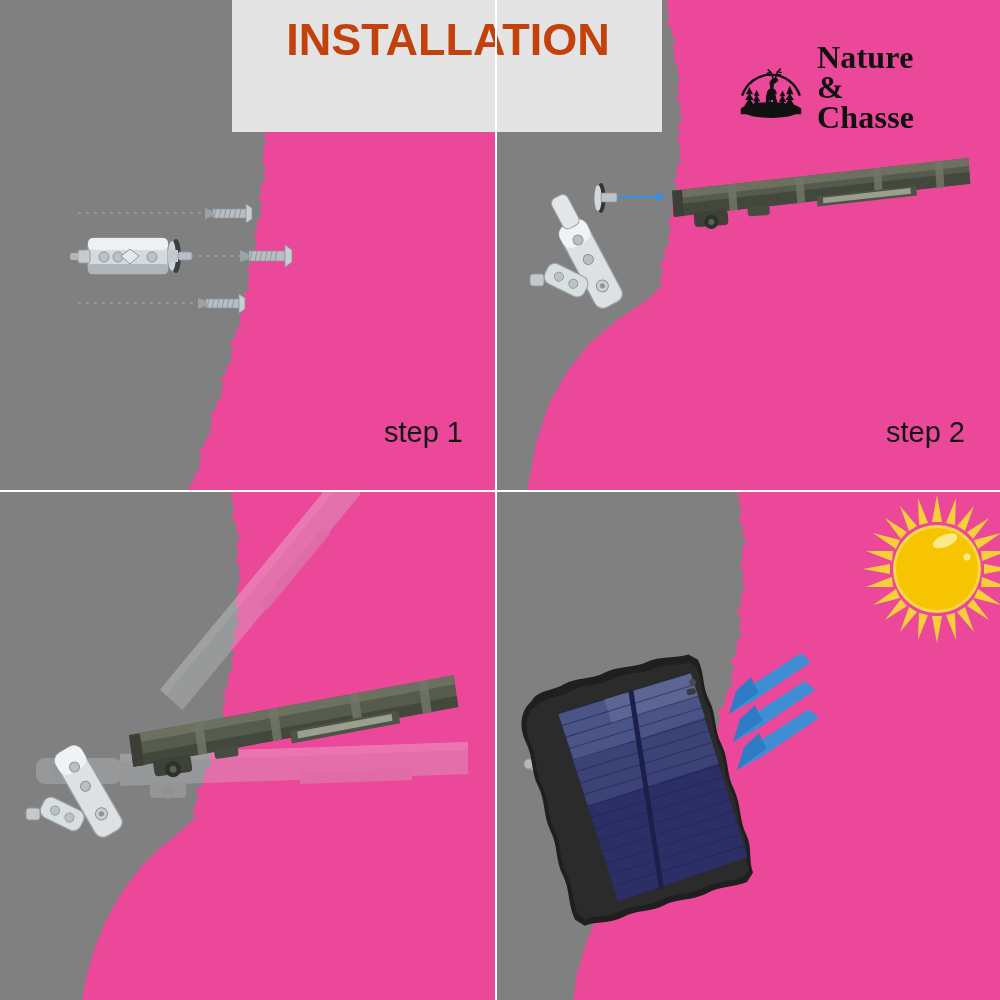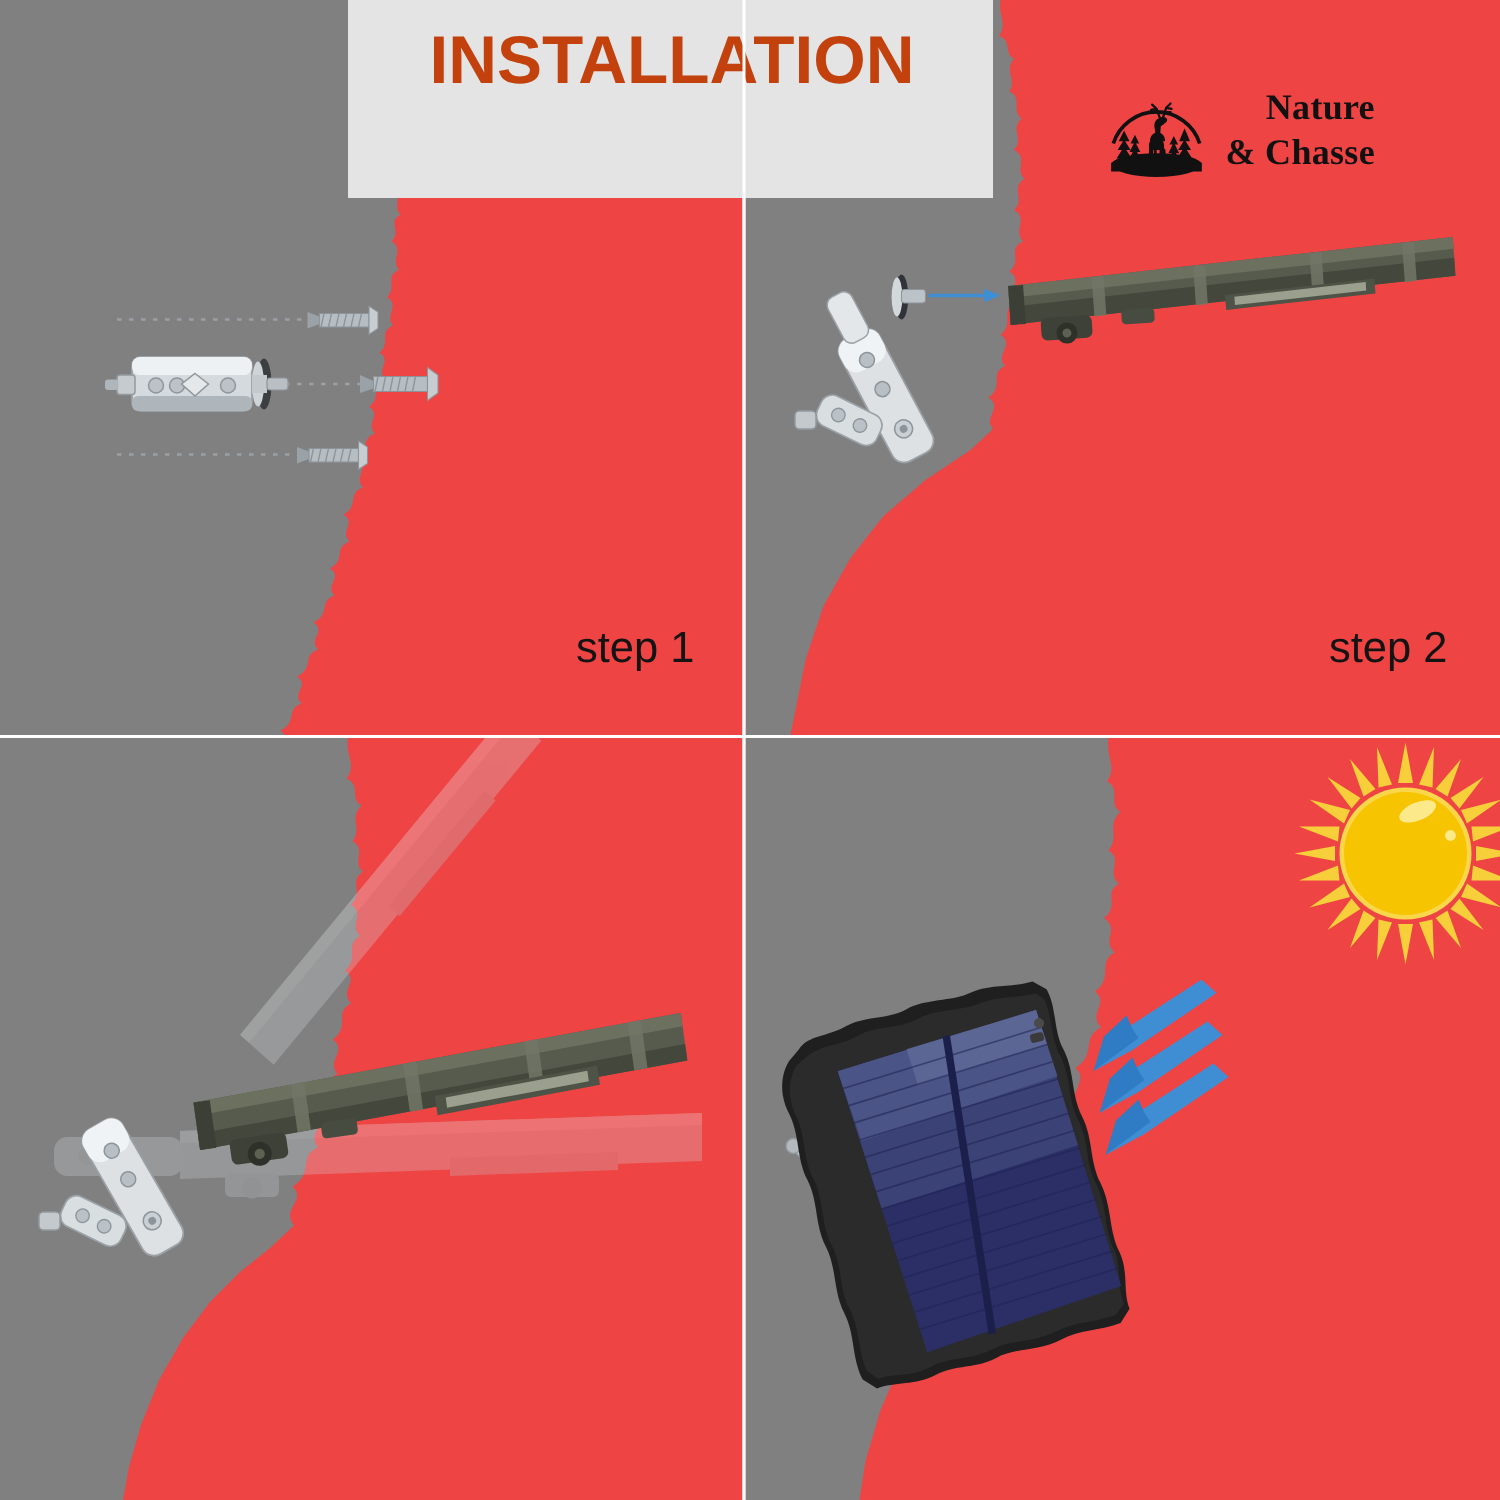--- a/index.html
+++ b/index.html
@@ -10,21 +10,21 @@
     font-family:"Liberation Sans", sans-serif;
   }
   #stage{
     position:relative;
     width:1000px; height:1000px;
     background:#ffffff;
     overflow:hidden;
   }
 
   
-  .quad{ position:absolute; overflow:hidden; background:#ef4444; }
+  .quad{ position:absolute; overflow:hidden; background:#ec4899; }
   #q1{ left:0;   top:0;   width:495px; height:490px; }
   #q2{ left:497px; top:0; width:557px; height:490px; }
   #q3{ left:0;   top:492px; width:495px; height:508px; }
   #q4{ left:497px; top:492px; width:503px; height:508px; }
 
   .vdiv{ position:absolute; left:495px; top:0; width:2px; height:1000px; background:#ffffff; z-index:40;}
   .hdiv{ position:absolute; left:0; top:490px; width:1000px; height:2px; background:#ffffff; z-index:40;}
 
   
   .bark{ position:absolute; left:0; top:0; }
@@ -44,23 +44,22 @@
   }
 
   
   #logo{
     position:absolute; left:735px; top:46px; width:210px; height:82px;
     z-index:33; display:flex; align-items:center; gap:10px;
   }
   #logo-mark{ width:72px; height:72px; flex:0 0 72px; }
   #logo-words{
     font-family:"Liberation Serif", serif;
-    font-weight:bold; font-size:24px; line-height:30px; color:#111;
+    font-weight:bold; font-size:32px; line-height:30px; color:#111;
     letter-spacing:.2px;
-    text-align:right;
   }
 
   
   .step-label{
     position:absolute; z-index:35;
     font-size:29px; color:#141414; font-weight:normal;
     font-family:"Liberation Sans", sans-serif;
   }
 
   

